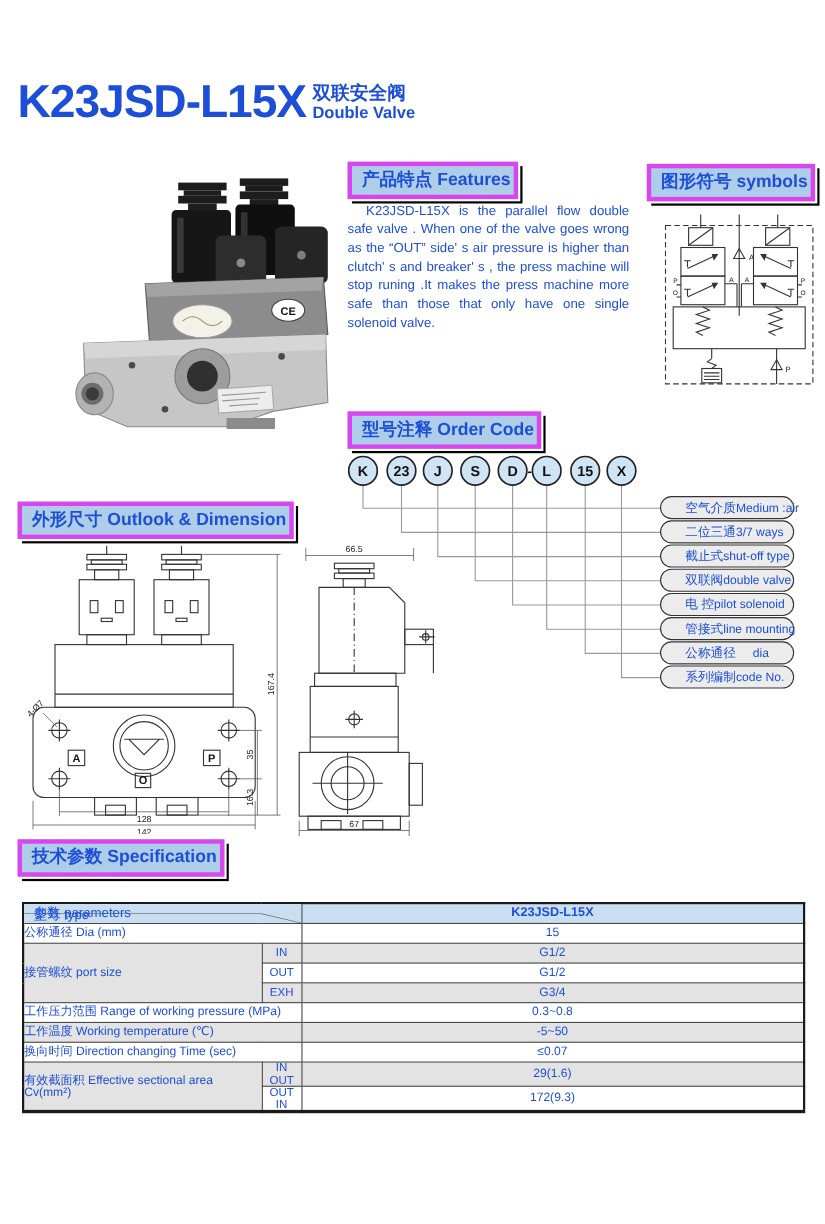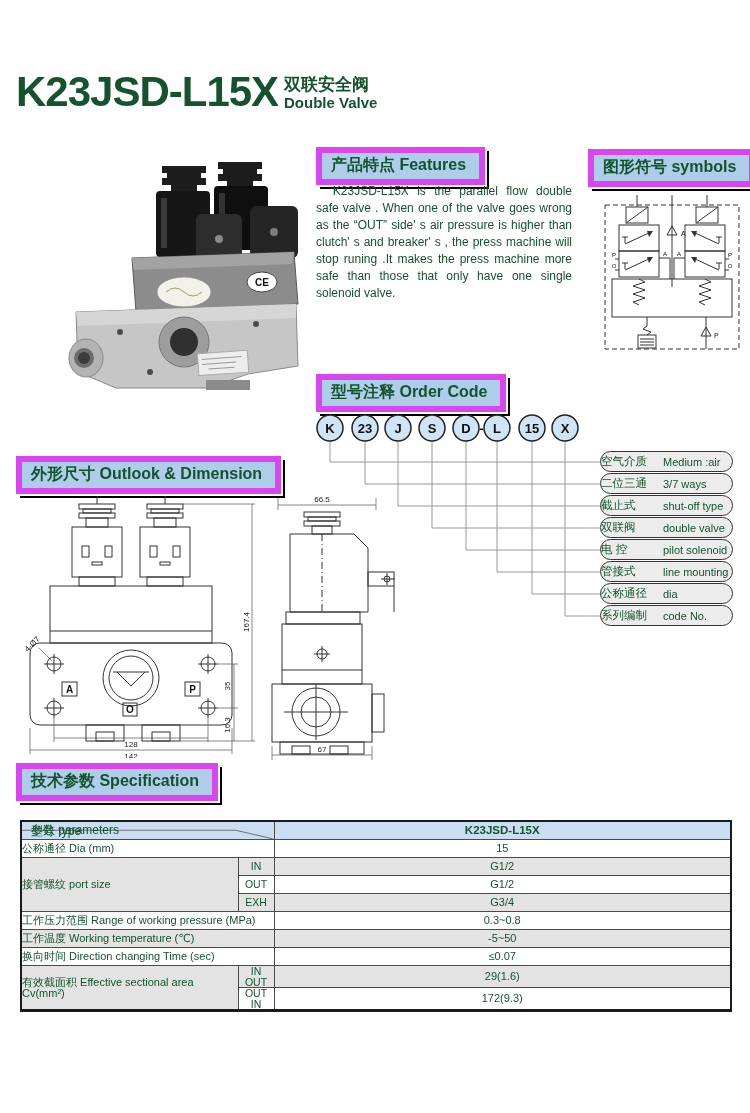--- a/index.html
+++ b/index.html
@@ -1,46 +1,46 @@
 <!DOCTYPE html>
 <html><head>
 <meta charset="utf-8">
 <style>
   html,body{margin:0;padding:0;background:#fff;}
   #page{position:relative;width:750px;height:1113px;background:#fff;overflow:hidden;
-        font-family:"Liberation Sans","DejaVu Sans",sans-serif;color:#14532d;}
+        font-family:"Liberation Sans","DejaVu Sans",sans-serif;color:#1d4ed8;}
   .abs{position:absolute;}
 
   
   .title{left:16px;top:68px;font-size:42px;font-weight:bold;letter-spacing:-1px;}
   .subtitle{left:284px;top:76px;line-height:1.1;}
   .subtitle .cn{font-size:17px;font-weight:bold;}
   .subtitle .en{font-size:15px;font-weight:bold;}
 
   
-  .sec-hdr{display:inline-block;background:#aecde8;border:6px solid #d946ef;
-           padding:2px 13px 3px 9px;font-size:16px;font-weight:bold;white-space:nowrap;
+  .sec-hdr{display:inline-block;background:#aecde8;border:4px solid #d946ef;
+           padding:2px 3px 3px 9px;font-size:16px;font-weight:bold;white-space:nowrap;
            box-shadow:2px 2px 0 0 #fff,4px 4px 0 0 #000;}
 
   
   .features-text{left:316px;top:183px;width:256px;font-size:12px;line-height:17px;text-align:justify;}
   .features-text .cn{text-indent:2em;margin:0 0 1px 0;}
   .features-text .en{text-indent:1.4em;margin:0;}
 
   
   svg{display:block;}
   .ln{stroke:#333;stroke-width:1;fill:none;}
   .thin{stroke:#555;stroke-width:0.7;fill:none;}
   .dim{font-size:8px;fill:#222;}
   .portlbl{font-size:10px;font-weight:bold;fill:#111;}
 
   
-  .pill{position:absolute;left:600px;width:133px;height:21px;background:#ececec;
+  .pill{position:absolute;left:600px;width:122px;height:21px;background:#ececec;
         border:1.5px solid #333;border-radius:12px;display:flex;align-items:center;
-        padding:0 0;box-sizing:border-box;white-space:nowrap;}
+        padding:0 22px;box-sizing:border-box;white-space:nowrap;}
   .pill .cn{font-size:11.5px;width:62px;}
   .pill .en{font-size:11px;flex:1;}
 
   
   table.spec{position:absolute;left:20px;top:820px;width:710px;border-collapse:collapse;
              table-layout:fixed;font-size:11px;}
   table.spec td{border:1px solid #4a4a4a;height:17px;padding:0;line-height:1;margin-left:44px;}
   table.spec{border:2px solid #1a1a1a;border-bottom:3px solid #1a1a1a;}
   td.lbl{padding-left:10px;text-align:left;}
   td.sub{padding-left:3px;text-align:center;font-size:10.5px;}

